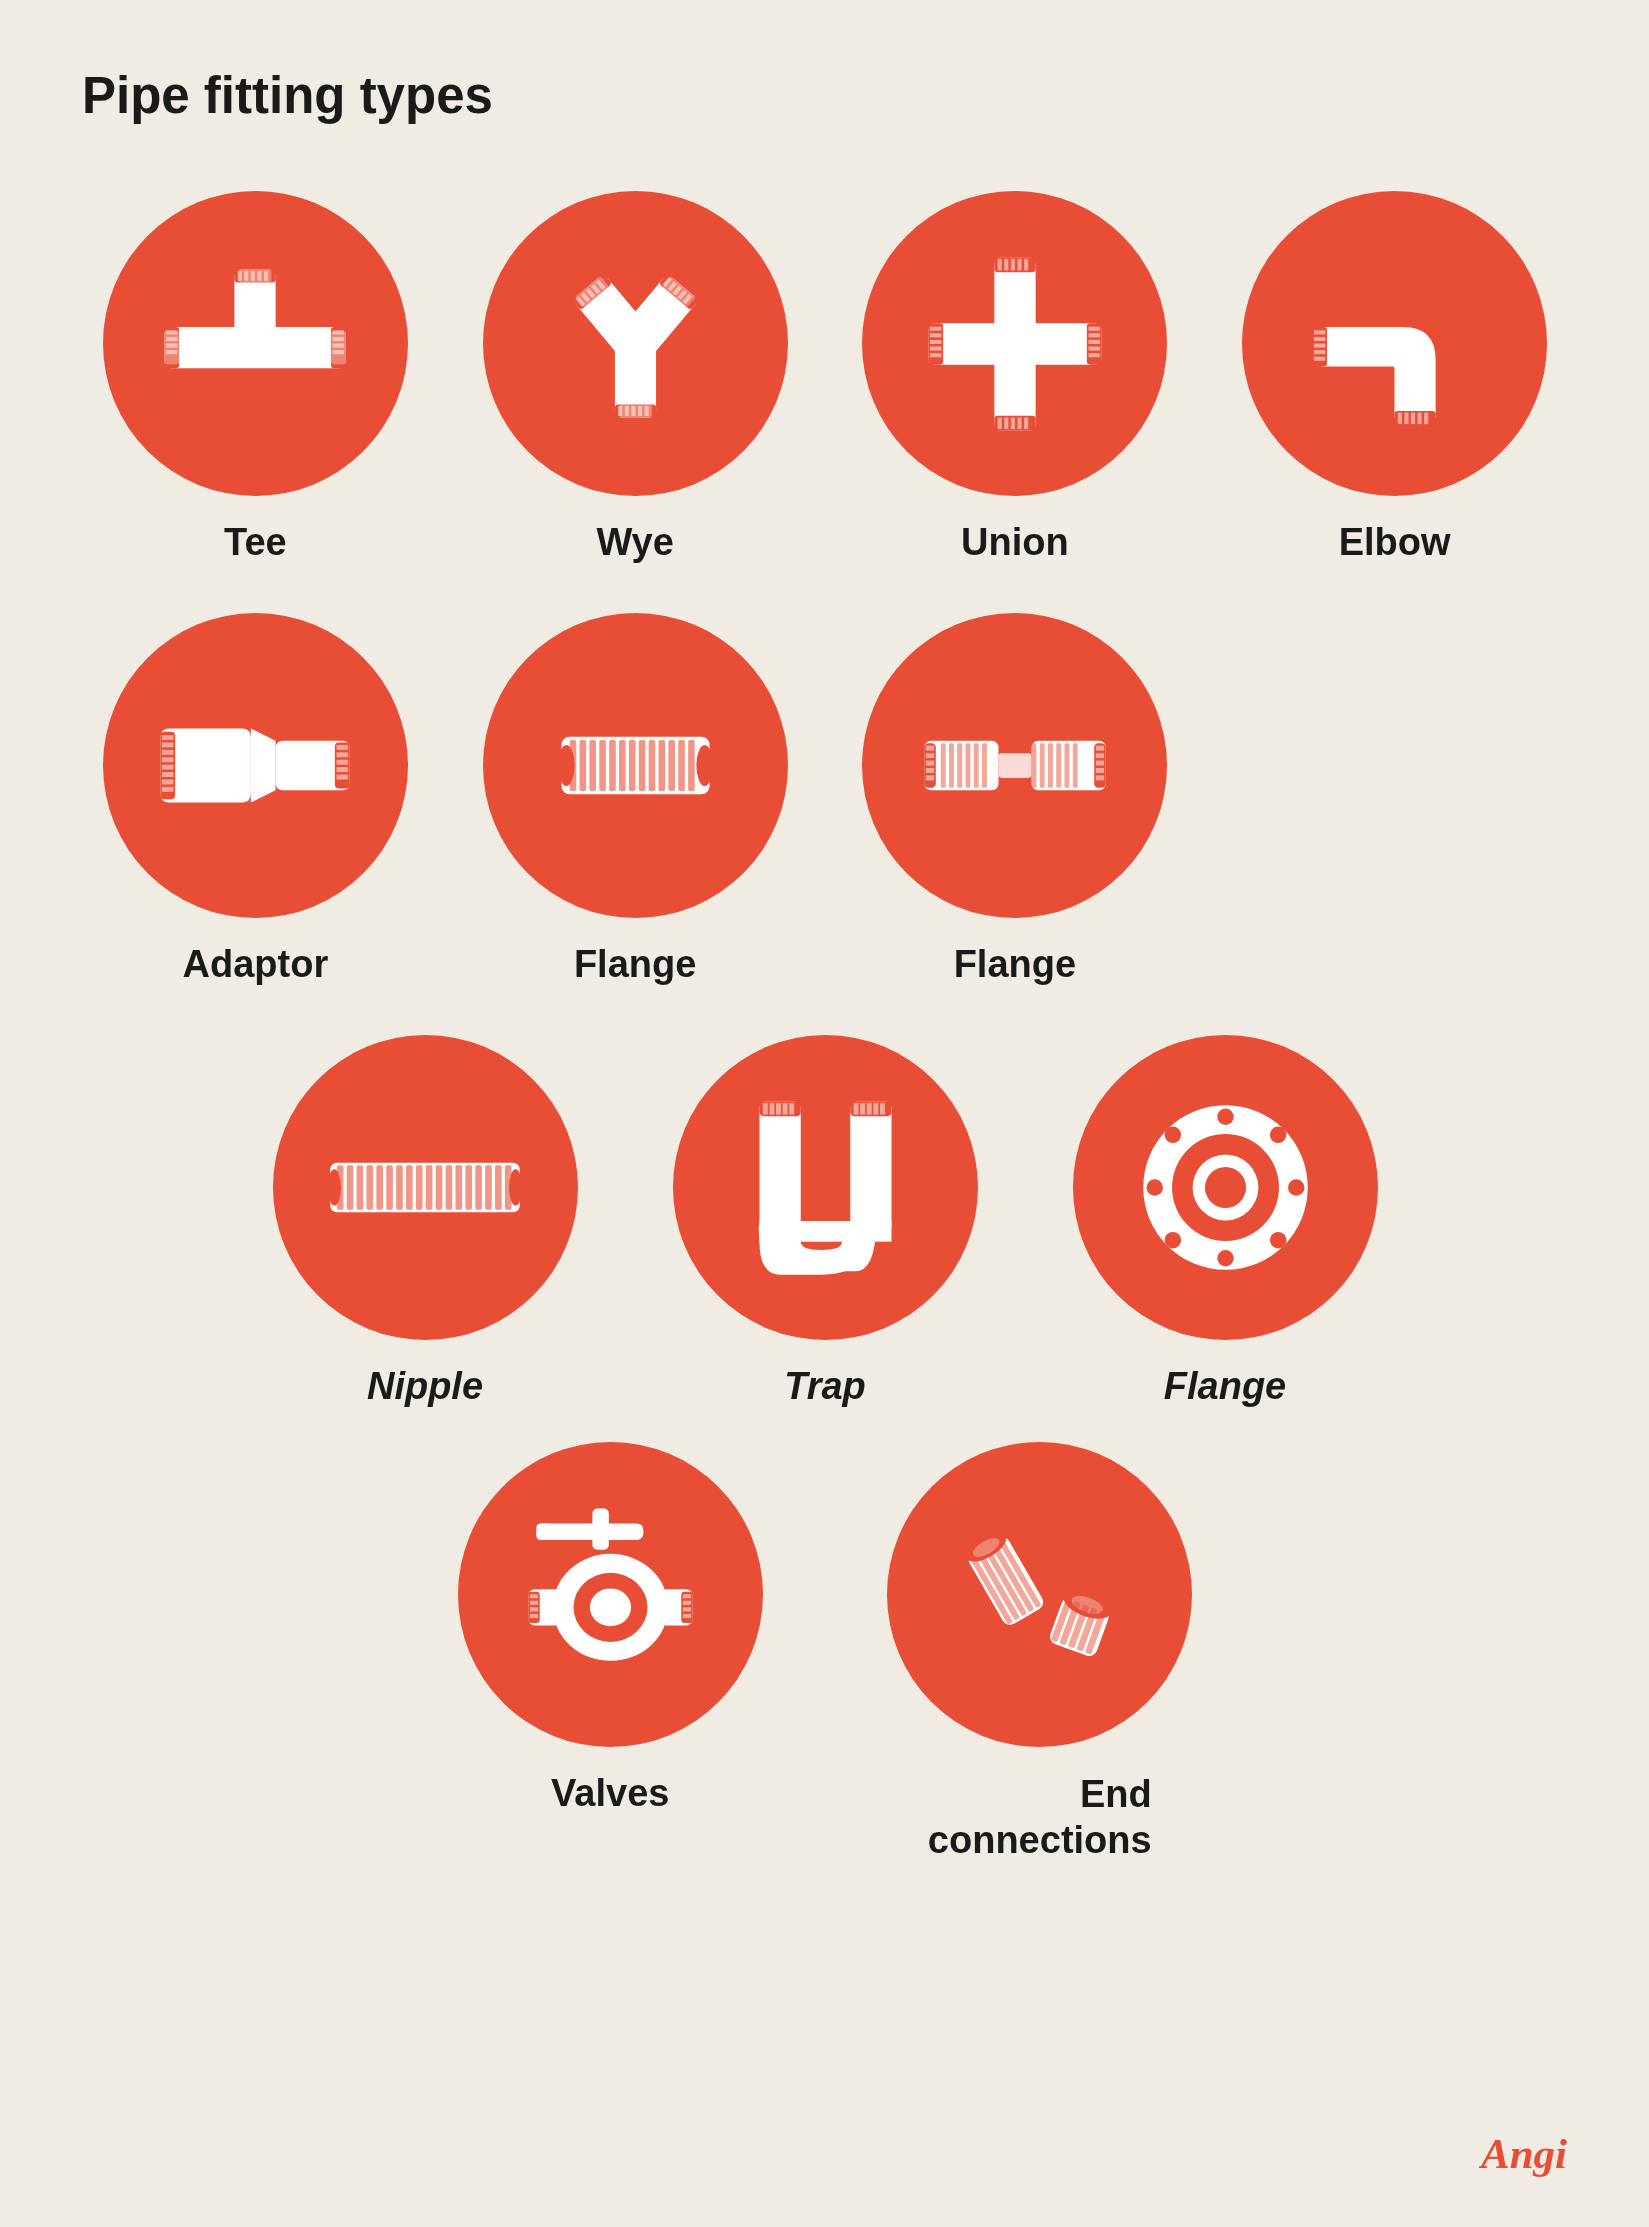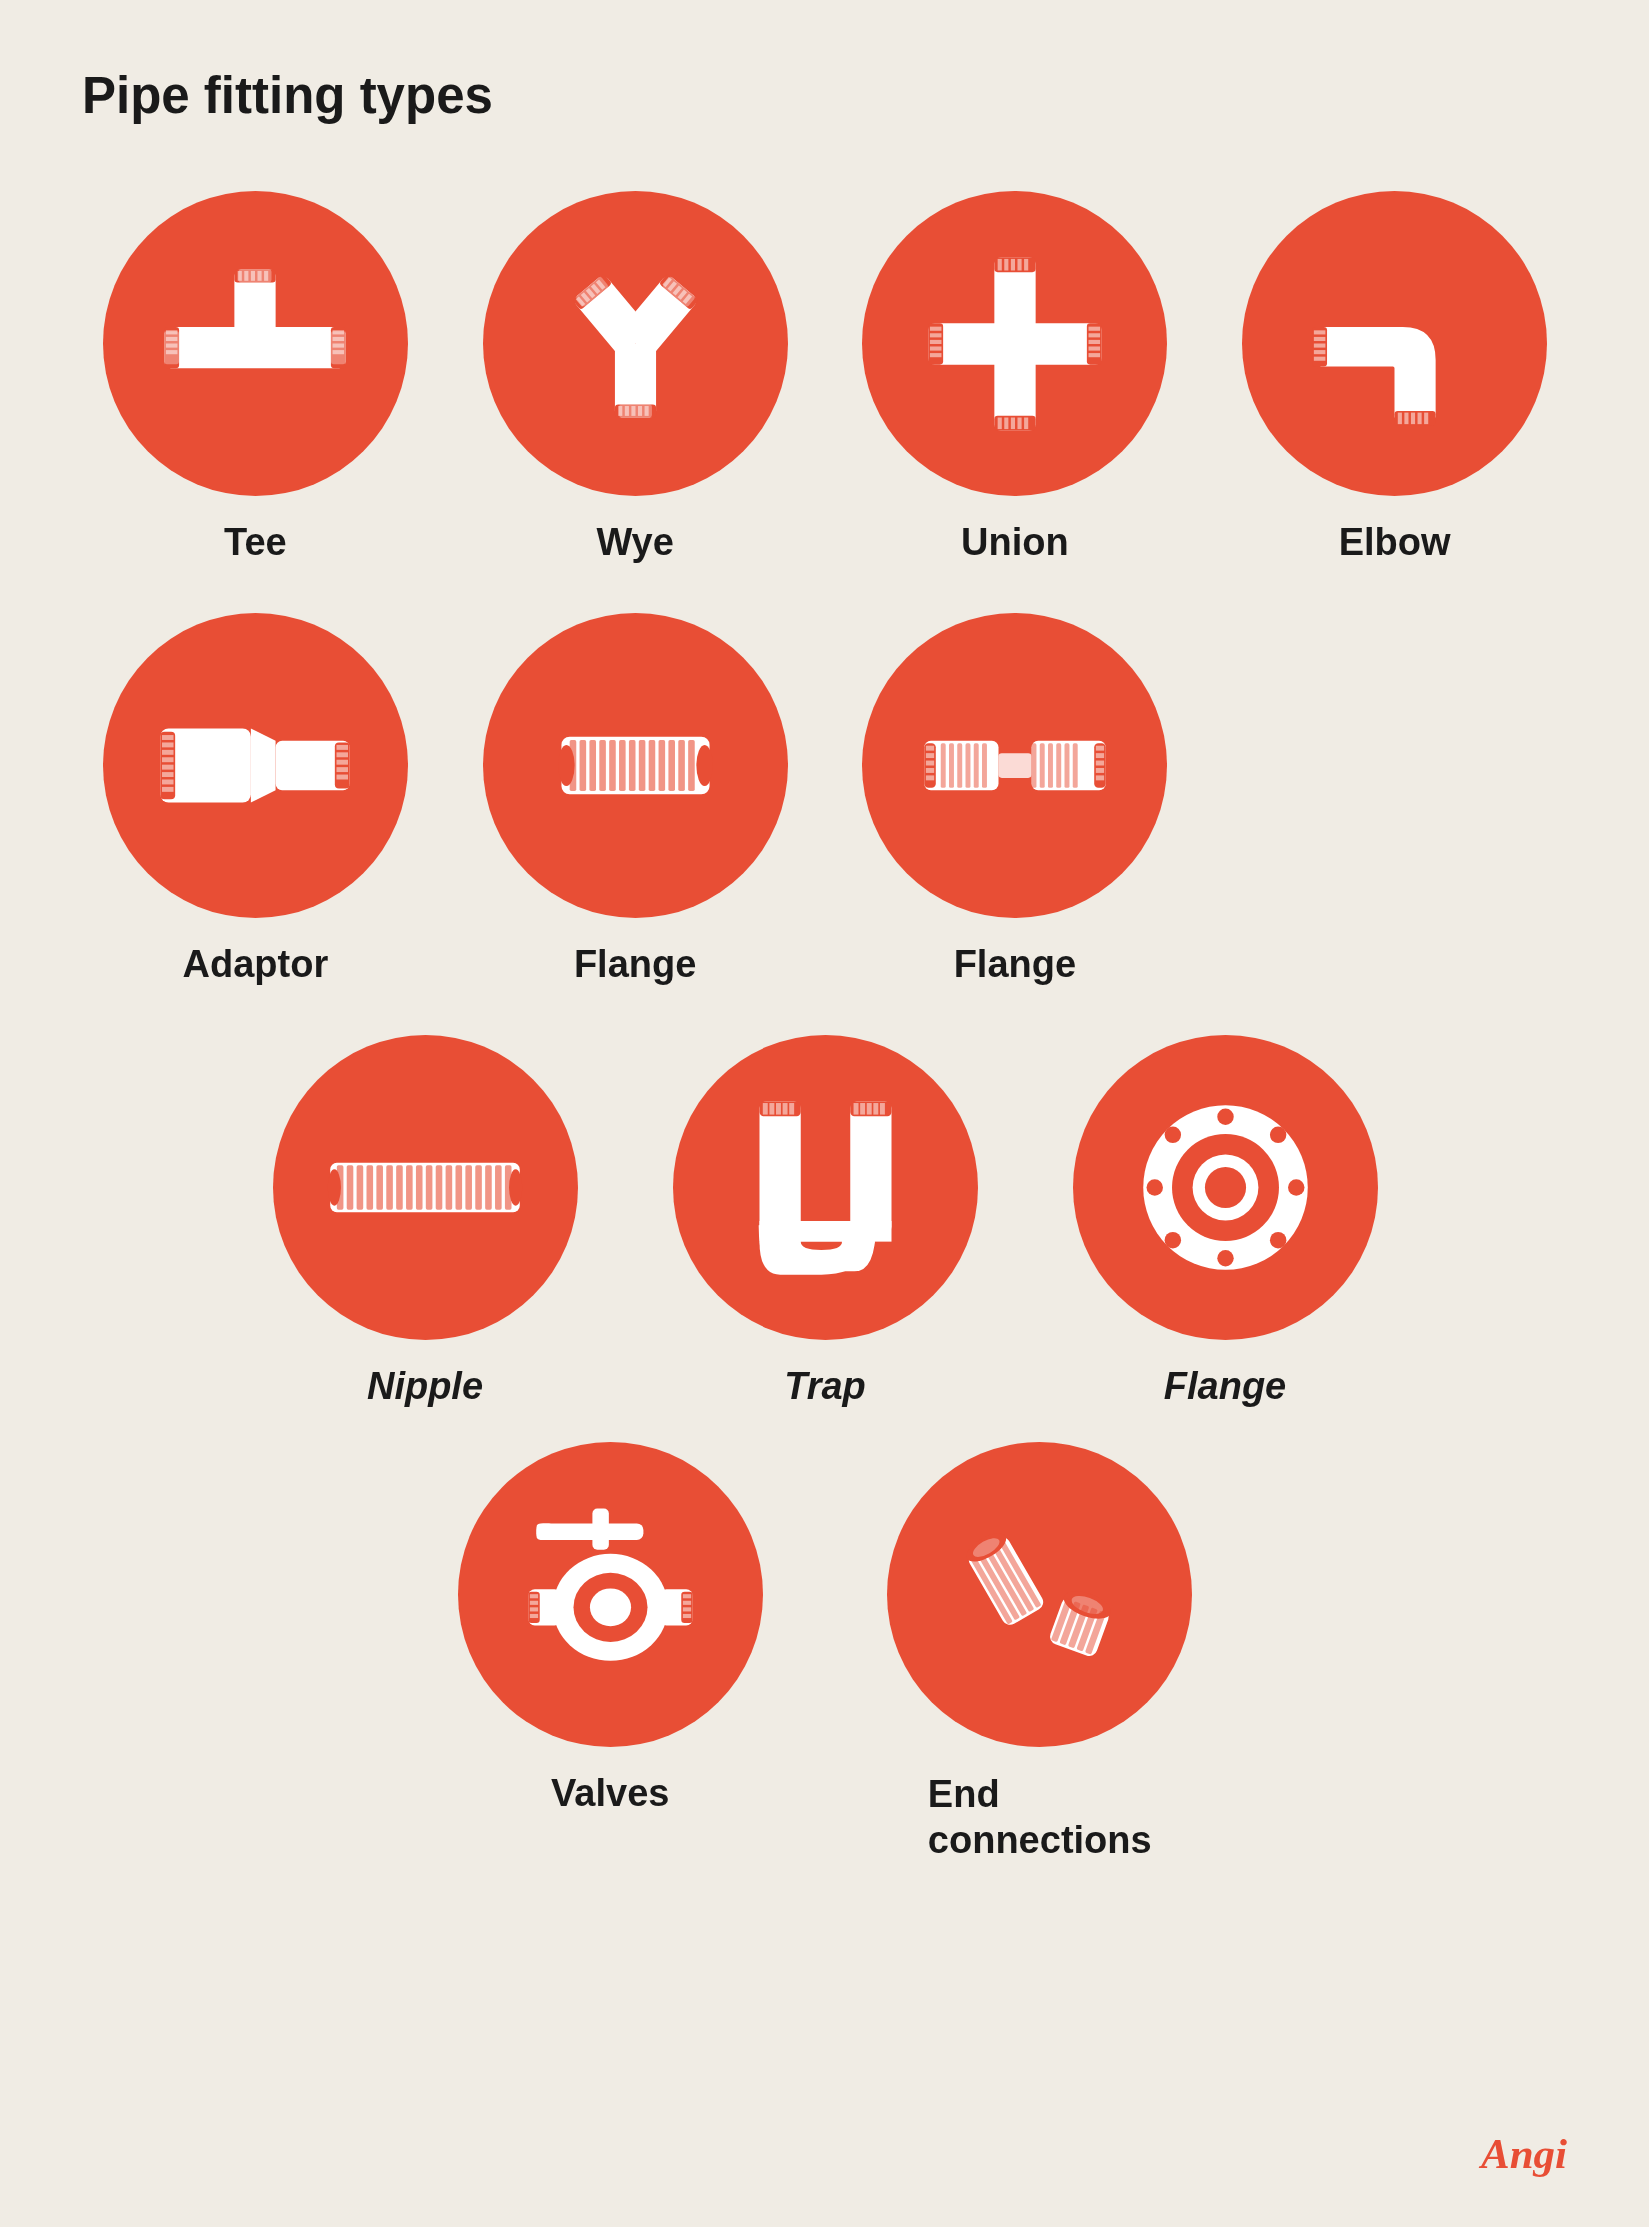--- a/index.html
+++ b/index.html
@@ -474,21 +474,21 @@
             <ellipse cx="160" cy="112" rx="20" ry="9" fill="white" opacity="0.3"></ellipse>
 
             <rect x="133" y="113" width="8" height="54" rx="2" fill="#e84e35" opacity="0.5"></rect>
             <rect x="144" y="113" width="8" height="54" rx="2" fill="#e84e35" opacity="0.5"></rect>
             <rect x="155" y="113" width="8" height="54" rx="2" fill="#e84e35" opacity="0.5"></rect>
             <rect x="166" y="113" width="8" height="54" rx="2" fill="#e84e35" opacity="0.5"></rect>
             <rect x="177" y="113" width="8" height="54" rx="2" fill="#e84e35" opacity="0.5"></rect>
           </g>
         </svg>
       </div>
-      <span class="label" style="text-align:left; line-height:1.2;">End<br>connections</span>
+      <span class="label" style="text-align:right; line-height:1.2;">End<br>connections</span>
     </div>
   </div>
 
   <div style="position: fixed; bottom: 49px; right: 82px;">
     <span style="font-size: 43px; font-weight: 900; color: #e84e35; font-style: italic; font-family: Georgia, serif;">Angi</span>
   </div>
 </div>
 
 
 </body></html>

